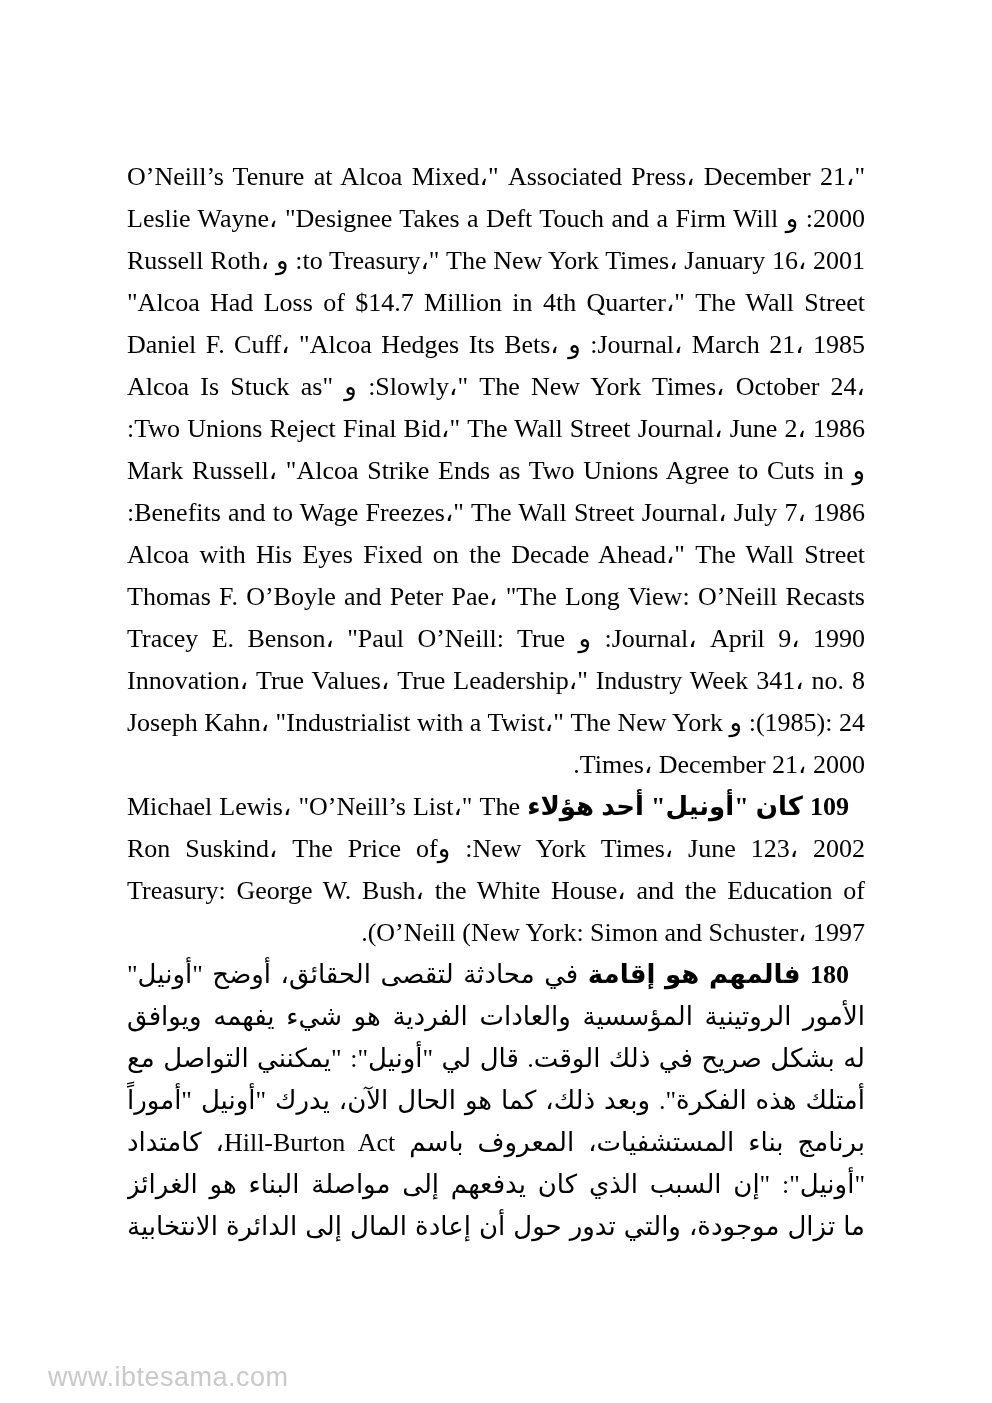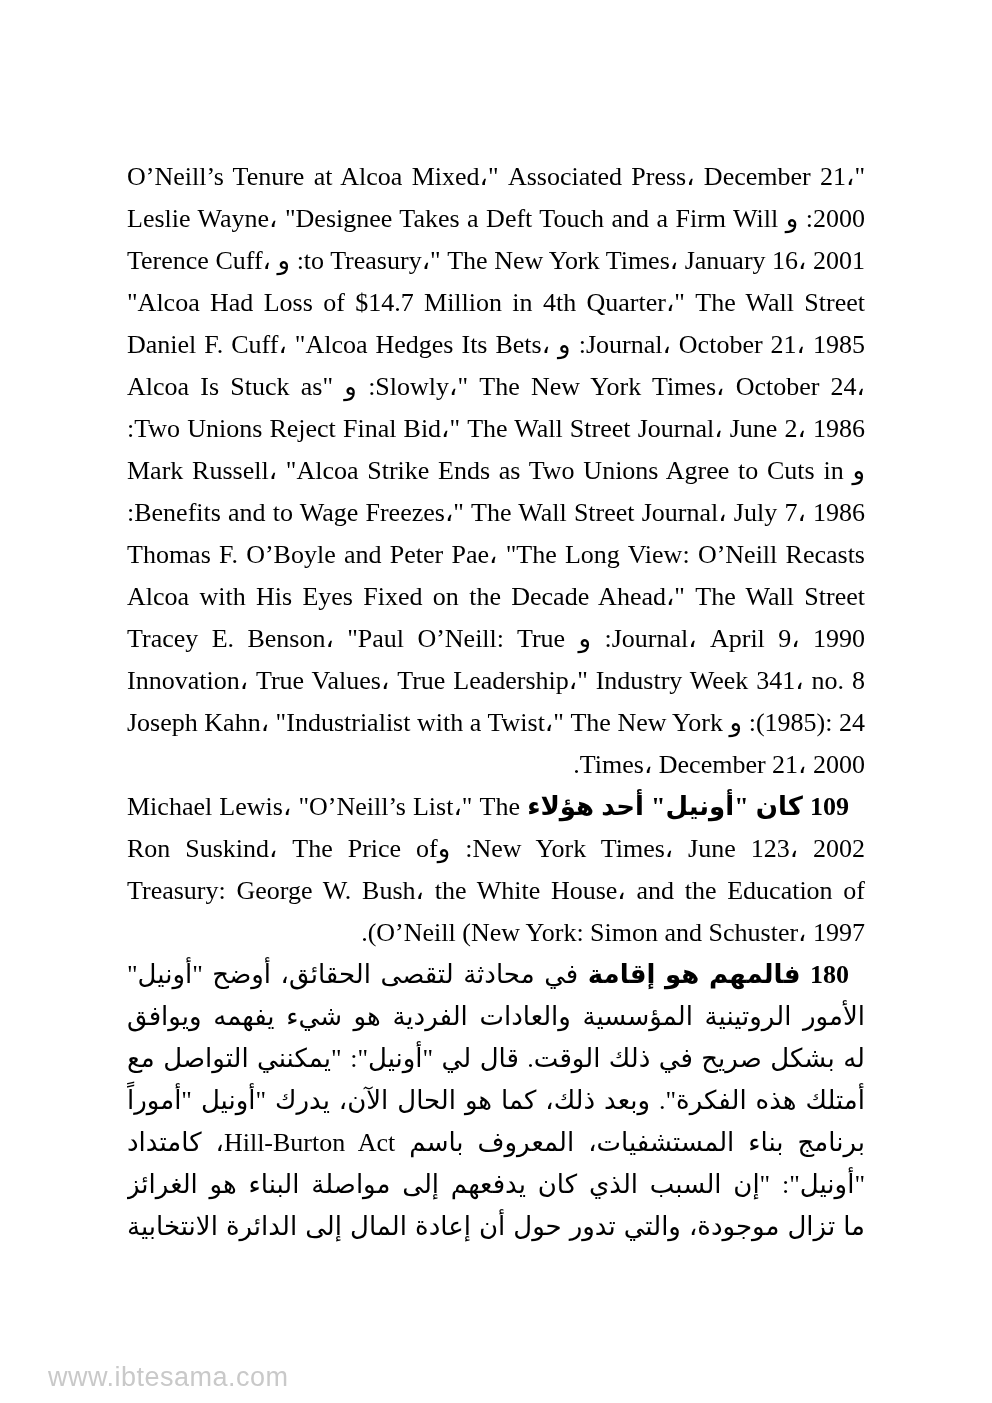--- a/index.html
+++ b/index.html
@@ -48,29 +48,29 @@
     text-align: center;
   }
 </style>
 </head>
 <body>
 
 <div class="page">
   <div class="text-block">
       <div class="line" dir="ltr"><span class="seg" dir="ltr">O’Neill’s Tenure at Alcoa Mixed،" Associated Press، December 21،"</span></div>
       <div class="line" dir="ltr"><span class="seg" dir="ltr">Leslie Wayne، "Designee Takes a Deft Touch and a Firm Will </span><span class="seg" dir="rtl">و</span><span class="seg" dir="ltr"> :2000</span></div>
-      <div class="line" dir="ltr"><span class="seg" dir="ltr">Terence Cuff، </span><span class="seg" dir="rtl">و</span><span class="seg" dir="ltr"> :to Treasury،" The New York Times، January 16، 2001</span></div>
+      <div class="line" dir="ltr"><span class="seg" dir="ltr">Russell Roth، </span><span class="seg" dir="rtl">و</span><span class="seg" dir="ltr"> :to Treasury،" The New York Times، January 16، 2001</span></div>
       <div class="line" dir="ltr"><span class="seg" dir="ltr">"Alcoa Had Loss of $14.7 Million in 4th Quarter،" The Wall Street</span></div>
-      <div class="line" dir="ltr"><span class="seg" dir="ltr">Daniel F. Cuff، "Alcoa Hedges Its Bets، </span><span class="seg" dir="rtl">و</span><span class="seg" dir="ltr"> :Journal، October 21، 1985</span></div>
+      <div class="line" dir="ltr"><span class="seg" dir="ltr">Daniel F. Cuff، "Alcoa Hedges Its Bets، </span><span class="seg" dir="rtl">و</span><span class="seg" dir="ltr"> :Journal، March 21، 1985</span></div>
       <div class="line" dir="ltr"><span class="seg" dir="ltr">Alcoa Is Stuck as" </span><span class="seg" dir="rtl">و</span><span class="seg" dir="ltr"> :Slowly،" The New York Times، October 24، 1985</span></div>
       <div class="line" dir="ltr"><span class="seg" dir="ltr">:Two Unions Reject Final Bid،" The Wall Street Journal، June 2، 1986</span></div>
       <div class="line" dir="ltr"><span class="seg" dir="ltr">Mark Russell، "Alcoa Strike Ends as Two Unions Agree to Cuts in </span><span class="seg" dir="rtl">و</span></div>
       <div class="line" dir="ltr"><span class="seg" dir="ltr">:Benefits and to Wage Freezes،" The Wall Street Journal، July 7، 1986</span></div>
+      <div class="line" dir="ltr"><span class="seg" dir="ltr">Alcoa with His Eyes Fixed on the Decade Ahead،" The Wall Street</span></div>
       <div class="line" dir="ltr"><span class="seg" dir="ltr">Thomas F. O’Boyle and Peter Pae، "The Long View: O’Neill Recasts </span></div>
-      <div class="line" dir="ltr"><span class="seg" dir="ltr">Alcoa with His Eyes Fixed on the Decade Ahead،" The Wall Street</span></div>
       <div class="line" dir="ltr"><span class="seg" dir="ltr">Tracey E. Benson، "Paul O’Neill: True </span><span class="seg" dir="rtl">و</span><span class="seg" dir="ltr"> :Journal، April 9، 1990</span></div>
       <div class="line" dir="ltr"><span class="seg" dir="ltr">Innovation، True Values، True Leadership،" Industry Week 341، no. 8</span></div>
       <div class="line" dir="ltr"><span class="seg" dir="ltr">Joseph Kahn، "Industrialist with a Twist،" The New York </span><span class="seg" dir="rtl">و</span><span class="seg" dir="ltr"> :(1985): 24</span></div>
       <div class="line right" dir="ltr"><span class="seg" dir="ltr">.Times، December 21، 2000</span></div>
       <div class="line indent" dir="ltr"><span class="seg" dir="ltr">Michael Lewis، "O’Neill’s List،" The </span><span class="seg b" dir="rtl">109 كان "أونيل" أحد هؤلاء</span></div>
       <div class="line" dir="ltr"><span class="seg" dir="ltr">Ron Suskind، The Price of</span><span class="seg" dir="rtl">و</span><span class="seg" dir="ltr"> :New York Times، June 123، 2002</span></div>
       <div class="line" dir="ltr"><span class="seg" dir="ltr">Treasury: George W. Bush، the White House، and the Education of Paul</span></div>
       <div class="line right" dir="ltr"><span class="seg" dir="ltr">.(O’Neill (New York: Simon and Schuster، 1997</span></div>
       <div class="line indent" dir="rtl"><span class="seg b" dir="rtl">180 فالمهم هو إقامة </span><span class="seg" dir="rtl">في محادثة لتقصى الحقائق، أوضح "أونيل" أن المقارنة بين</span></div>
       <div class="line" dir="rtl"><span class="seg" dir="rtl">الأمور الروتينية المؤسسية والعادات الفردية هو شيء يفهمه ويوافق عليه، ولكنه لم يحدث</span></div>

